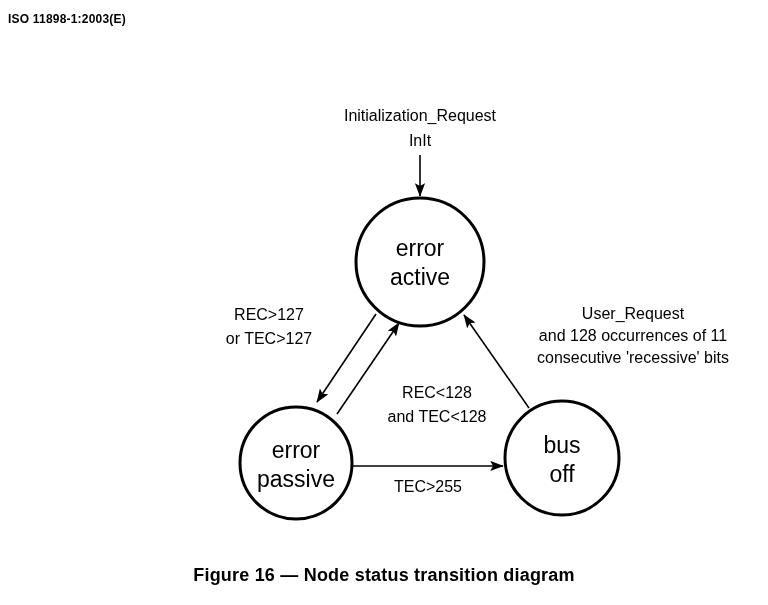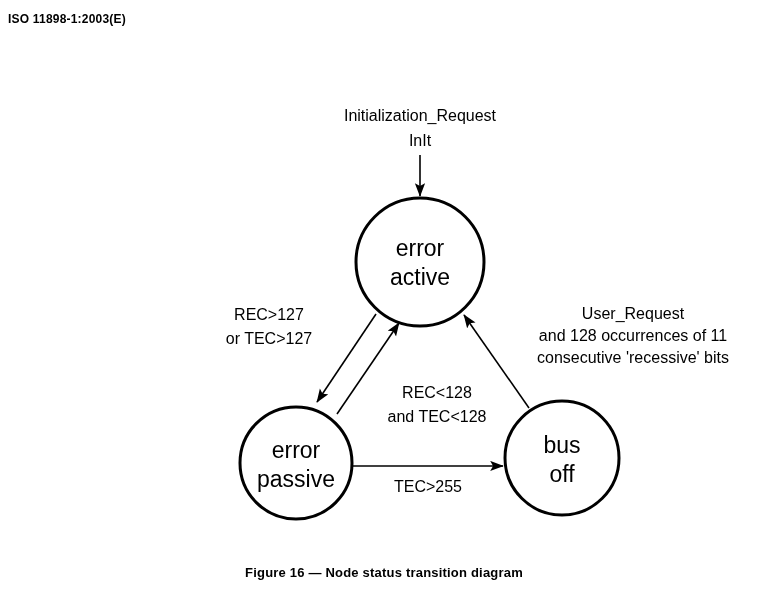--- a/index.html
+++ b/index.html
@@ -65,21 +65,21 @@
     stroke-width: 1.6;
     fill: none;
   }
 
   #figure-caption {
     position: absolute;
     left: 0;
     top: 565px;
     width: 768px;
     text-align: center;
-    font-size: 13px;
+    font-size: 18px;
     font-weight: bold;
     letter-spacing: 0.2px;
   }
 </style>
 </head>
 <body>
 
 <div id="page-header">ISO 11898-1:2003(E)</div>
 
 <div id="figure-area">

